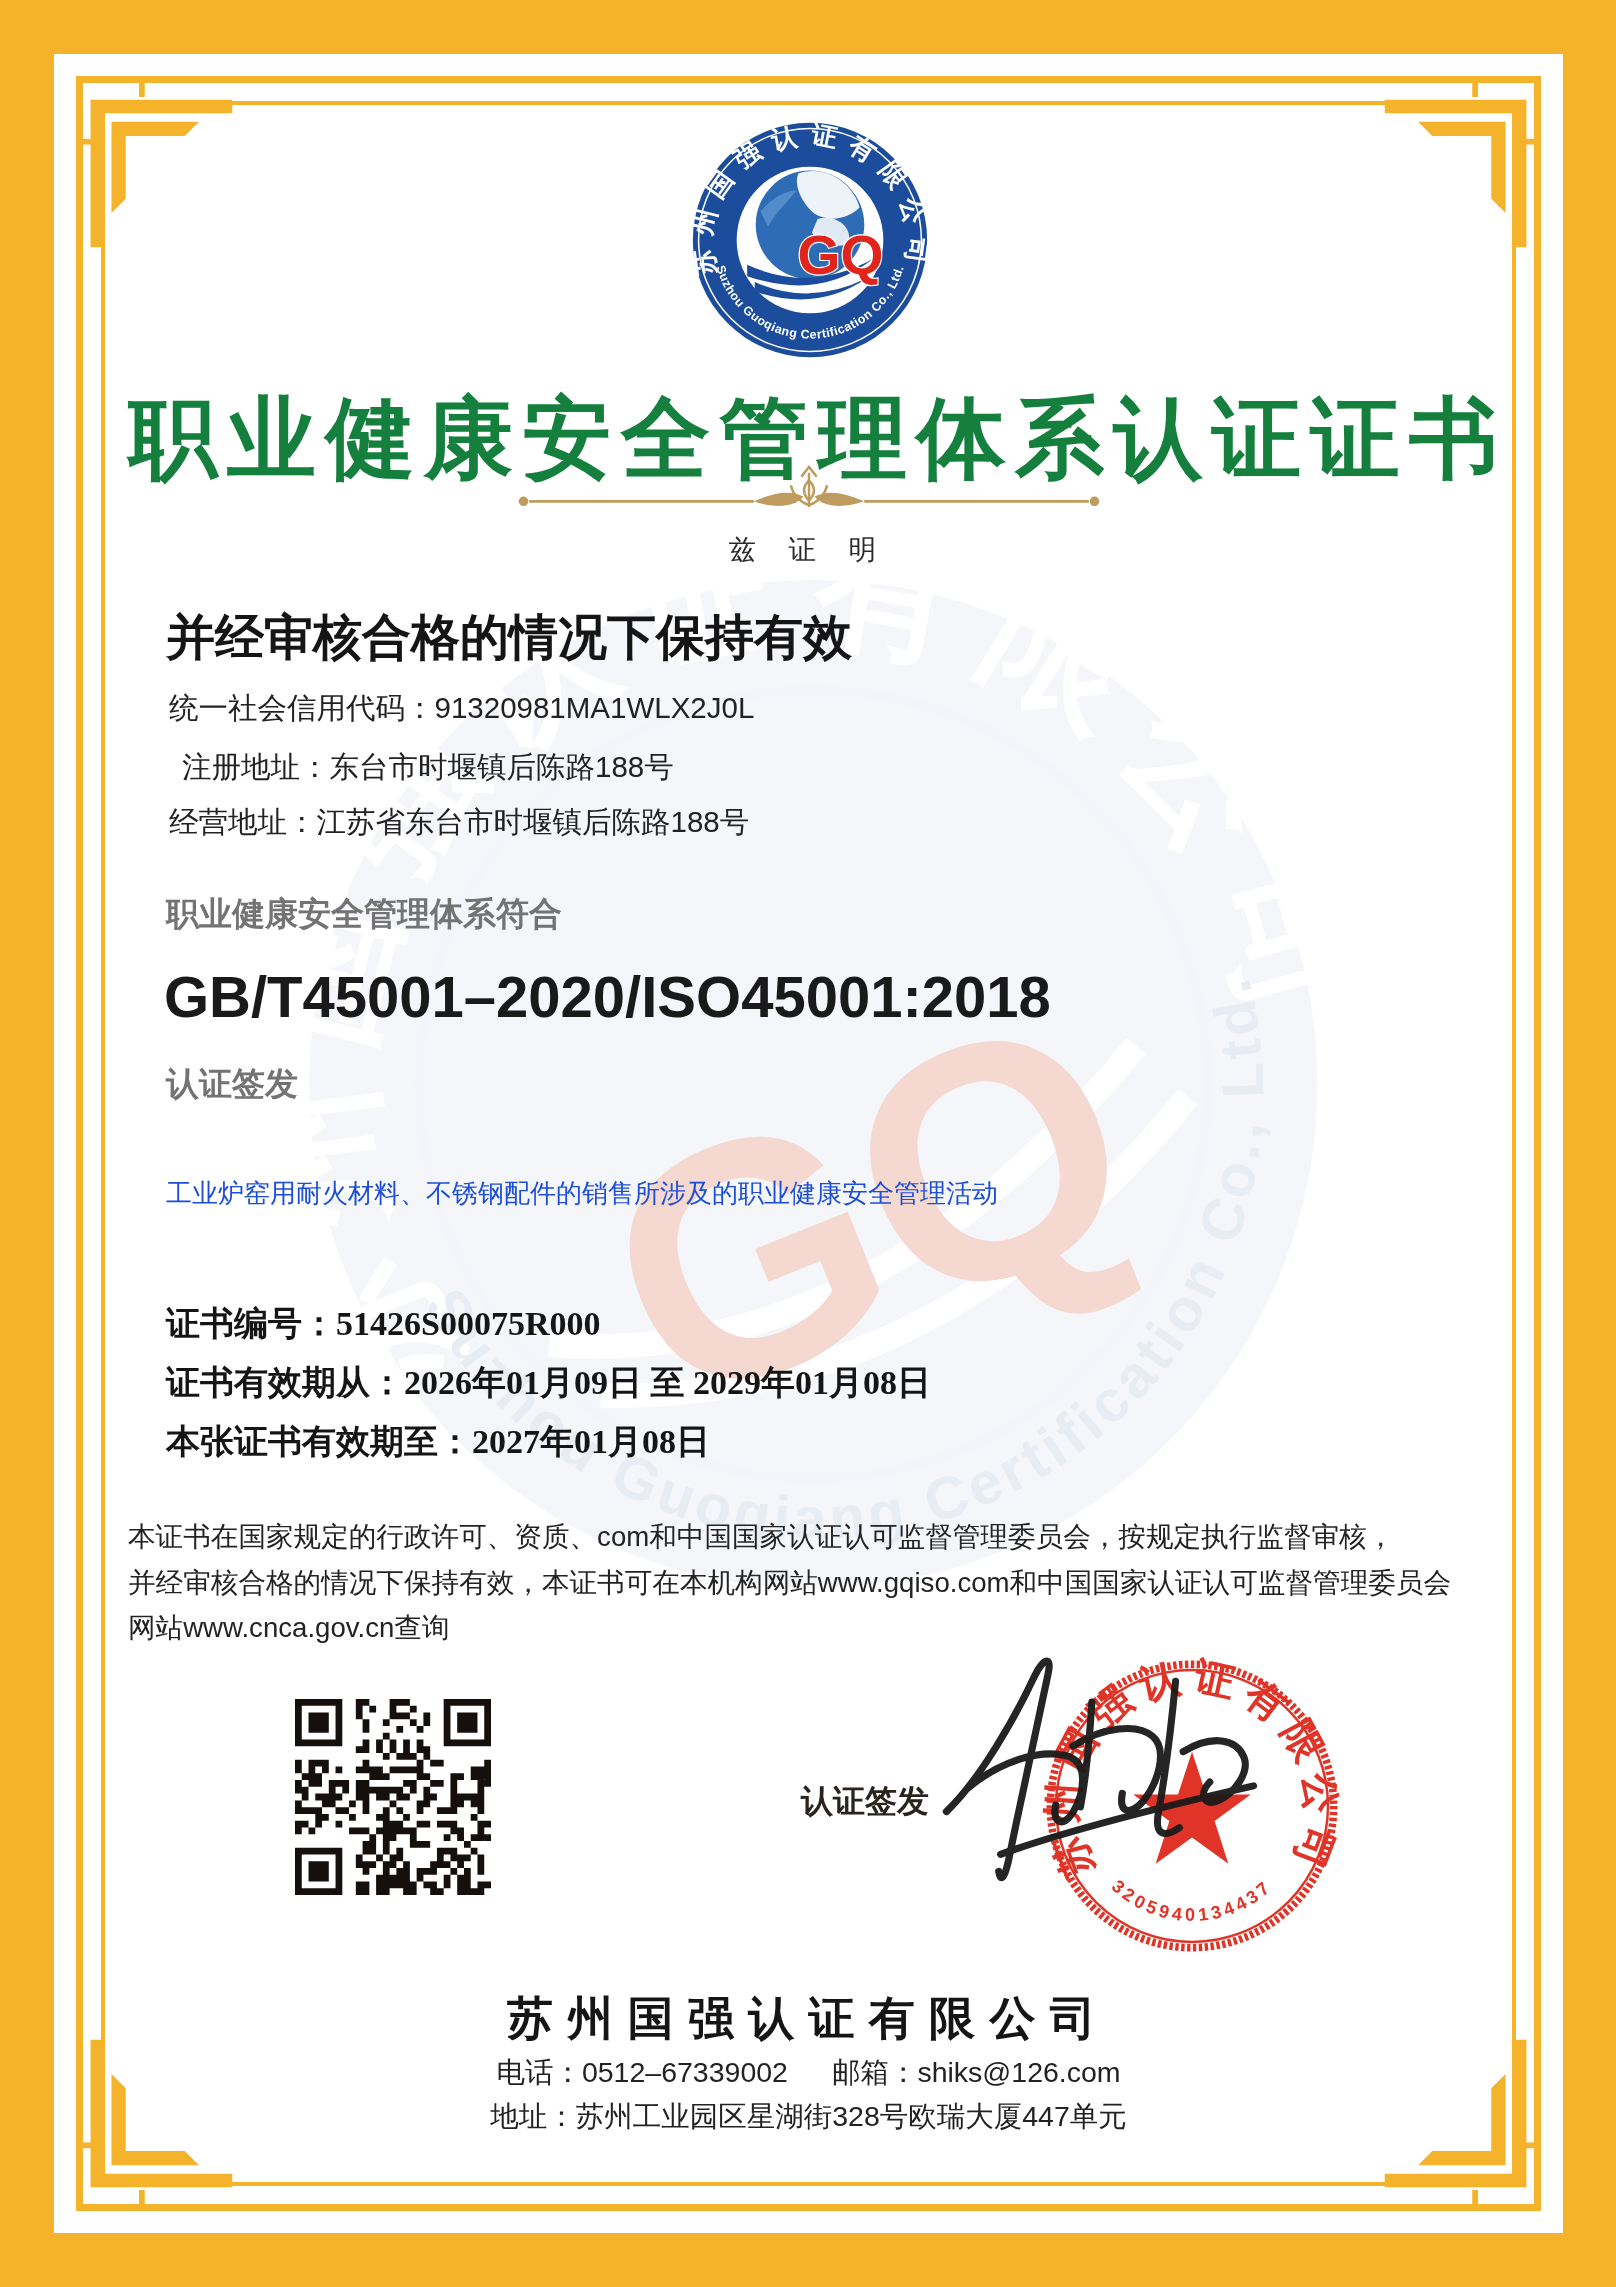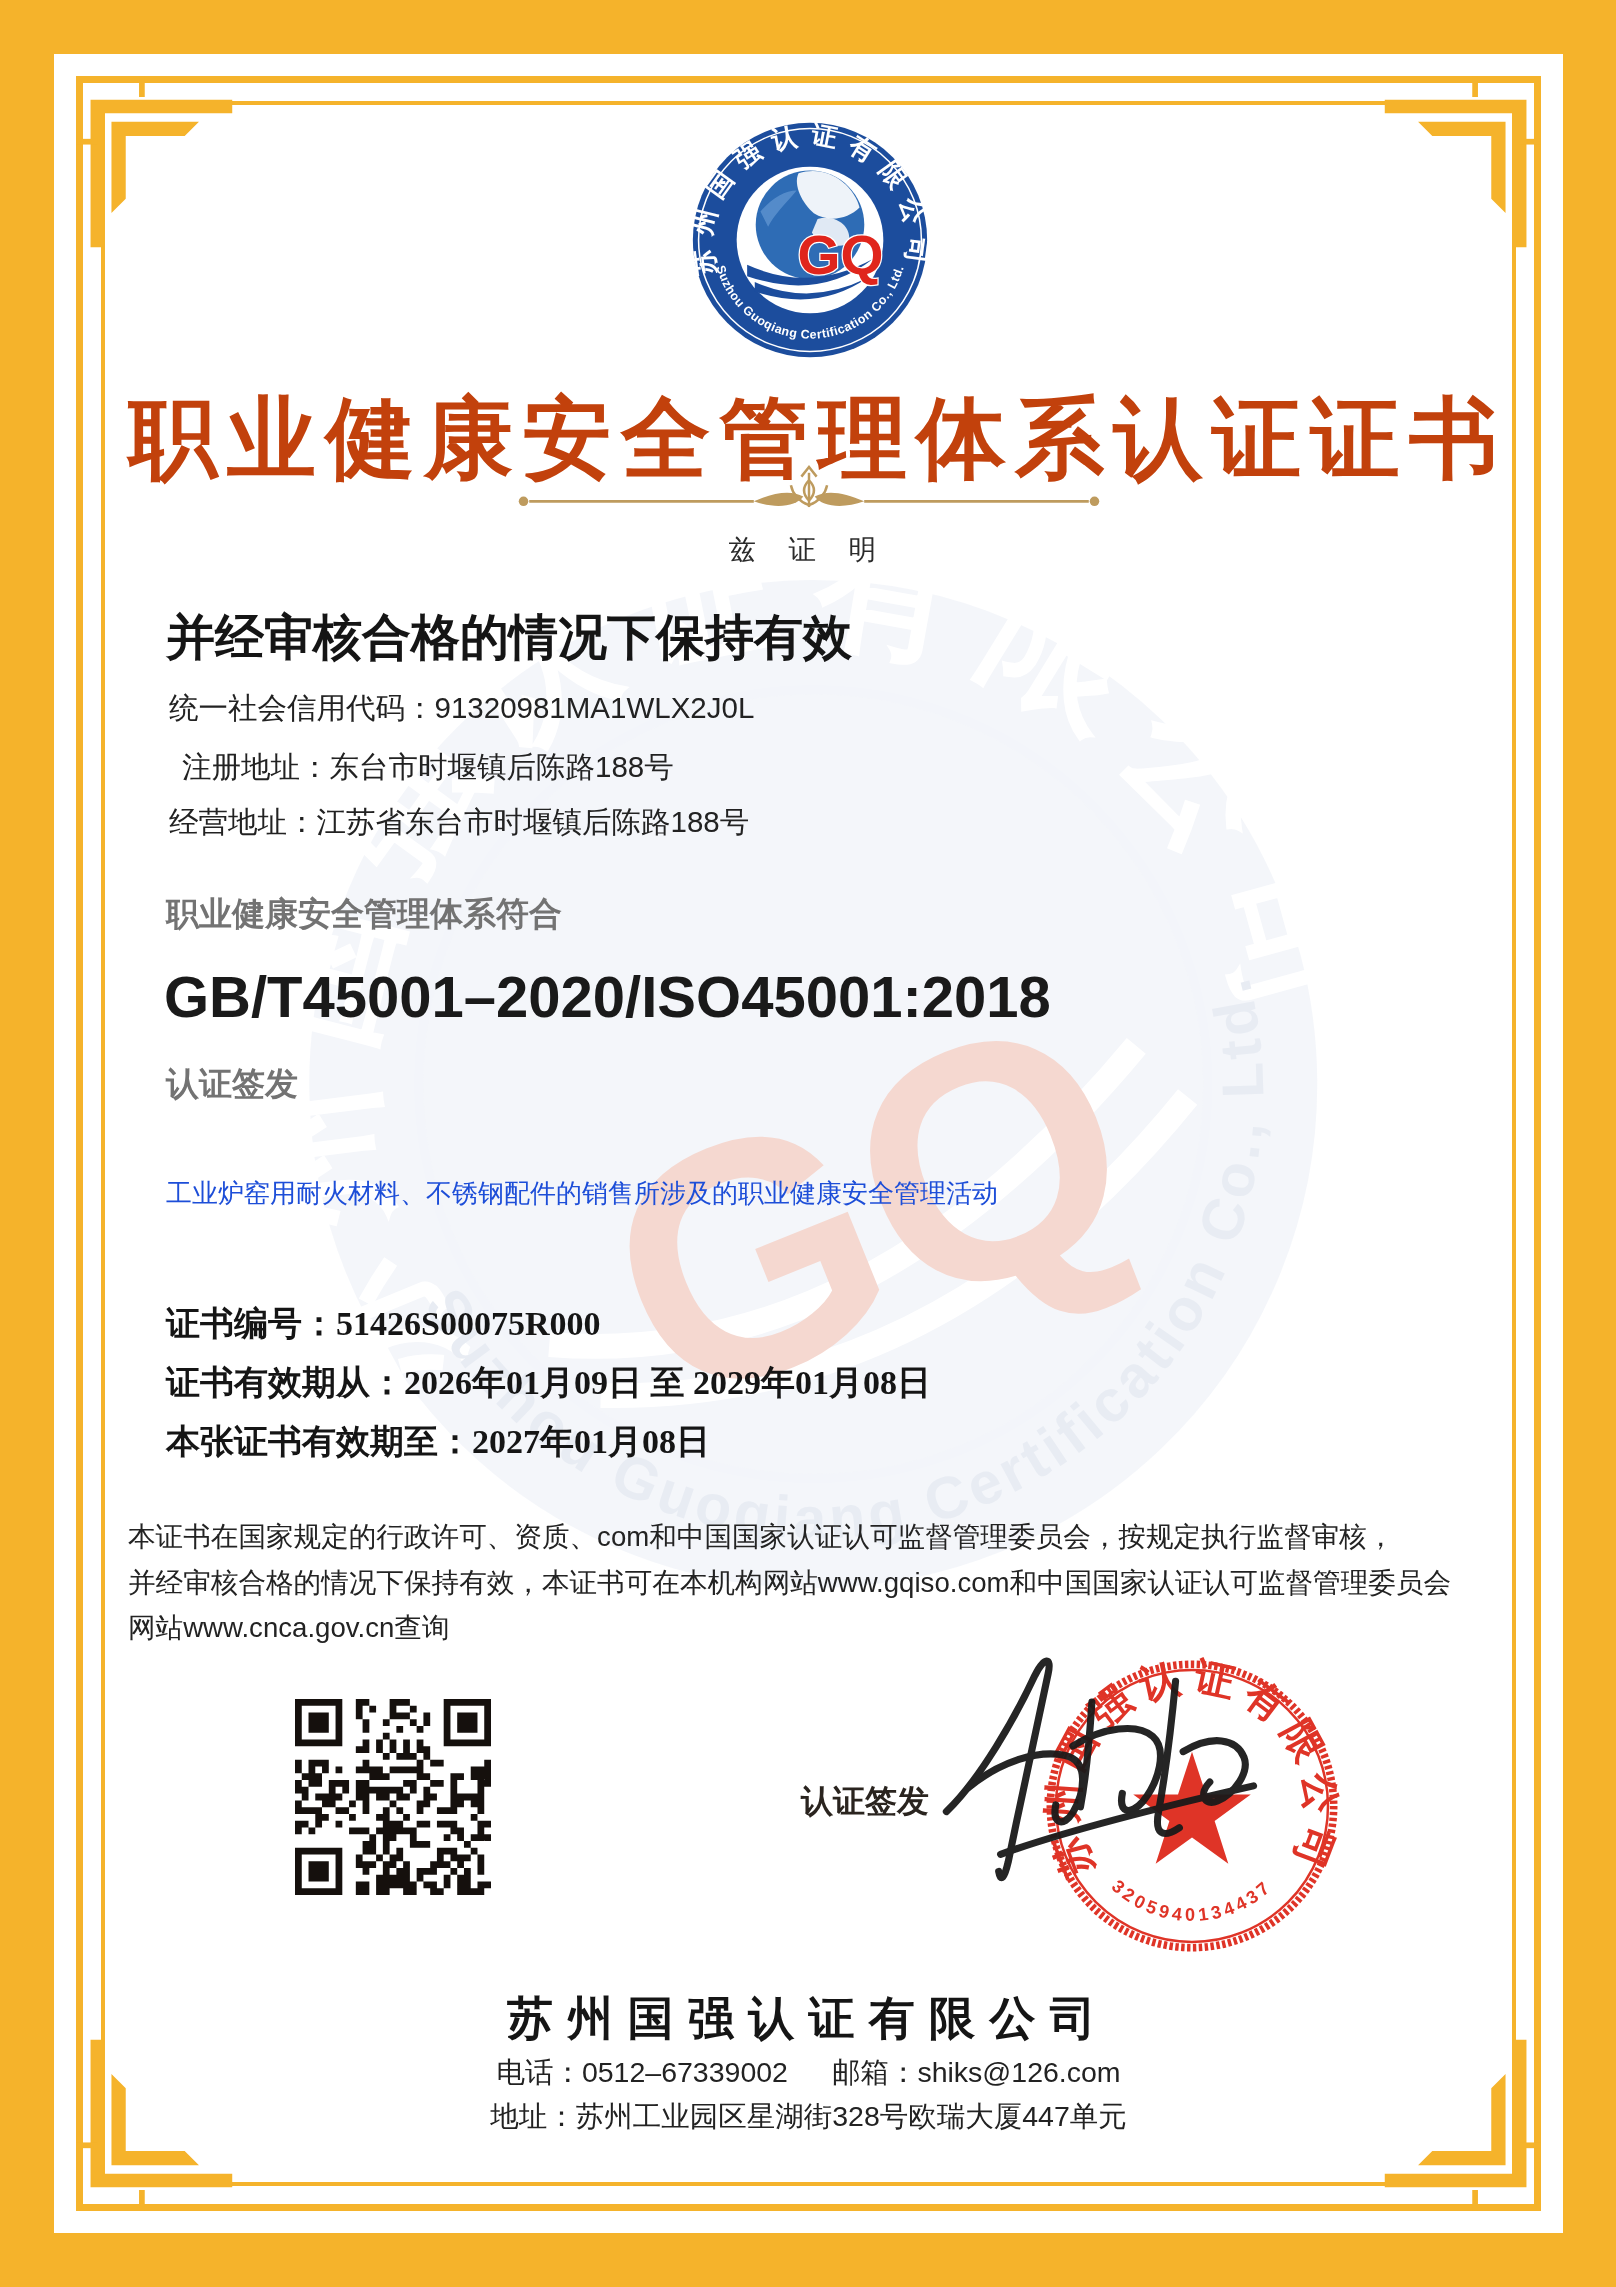--- a/index.html
+++ b/index.html
@@ -5,21 +5,21 @@
   html,body{margin:0;padding:0;background:#888;}
   .page{position:relative;width:1617px;height:2287px;background:#ffffff;overflow:hidden;
         font-family:"Liberation Sans","DejaVu Sans",sans-serif;}
   .abs{position:absolute;white-space:nowrap;}
   .serif{font-family:"Liberation Serif","DejaVu Serif",serif;}
   .sans{font-family:"Liberation Sans","DejaVu Sans",sans-serif;}
   .band{position:absolute;inset:0;border:54px solid #F5B32B;pointer-events:none;}
   .frameA{position:absolute;inset:76px;border:7.6px solid #F5B32B;pointer-events:none;}
   .frameB{position:absolute;inset:101px;border:4.8px solid #F5B32B;pointer-events:none;}
   .title{left:0;right:8px;top:379px;text-align:center;font-size:89px;font-weight:900;
-         letter-spacing:9.5px;color:#c2410c;padding-left:27px;}
+         letter-spacing:9.5px;color:#15803d;padding-left:27px;}
   .certify{left:0;right:0;top:531px;text-align:center;font-size:27.6px;letter-spacing:12.4px;color:#2b2b2b;}
   .company-name{left:166px;top:605px;font-size:49px;font-weight:900;color:#151515;}
   .info{left:169px;font-size:29.5px;color:#222;}
   .sec-head{left:166px;font-size:33px;font-weight:900;color:#737373;}
   .gb{left:164px;top:963px;font-size:58px;font-weight:900;color:#1a1a1a;letter-spacing:0px;}
   .scope-text{left:166px;top:1176px;font-size:26px;color:#1d4ed8;text-align:right;}
   .cert-line{left:166px;font-size:34px;font-weight:900;color:#151515;}
   .legal{left:128px;font-size:27.6px;color:#232323;}
   .issue{left:801px;top:1780px;font-size:32px;font-weight:900;color:#2a241f;}
   .f-company{left:0;right:0;top:1988px;text-align:center;font-size:46px;font-weight:900;

